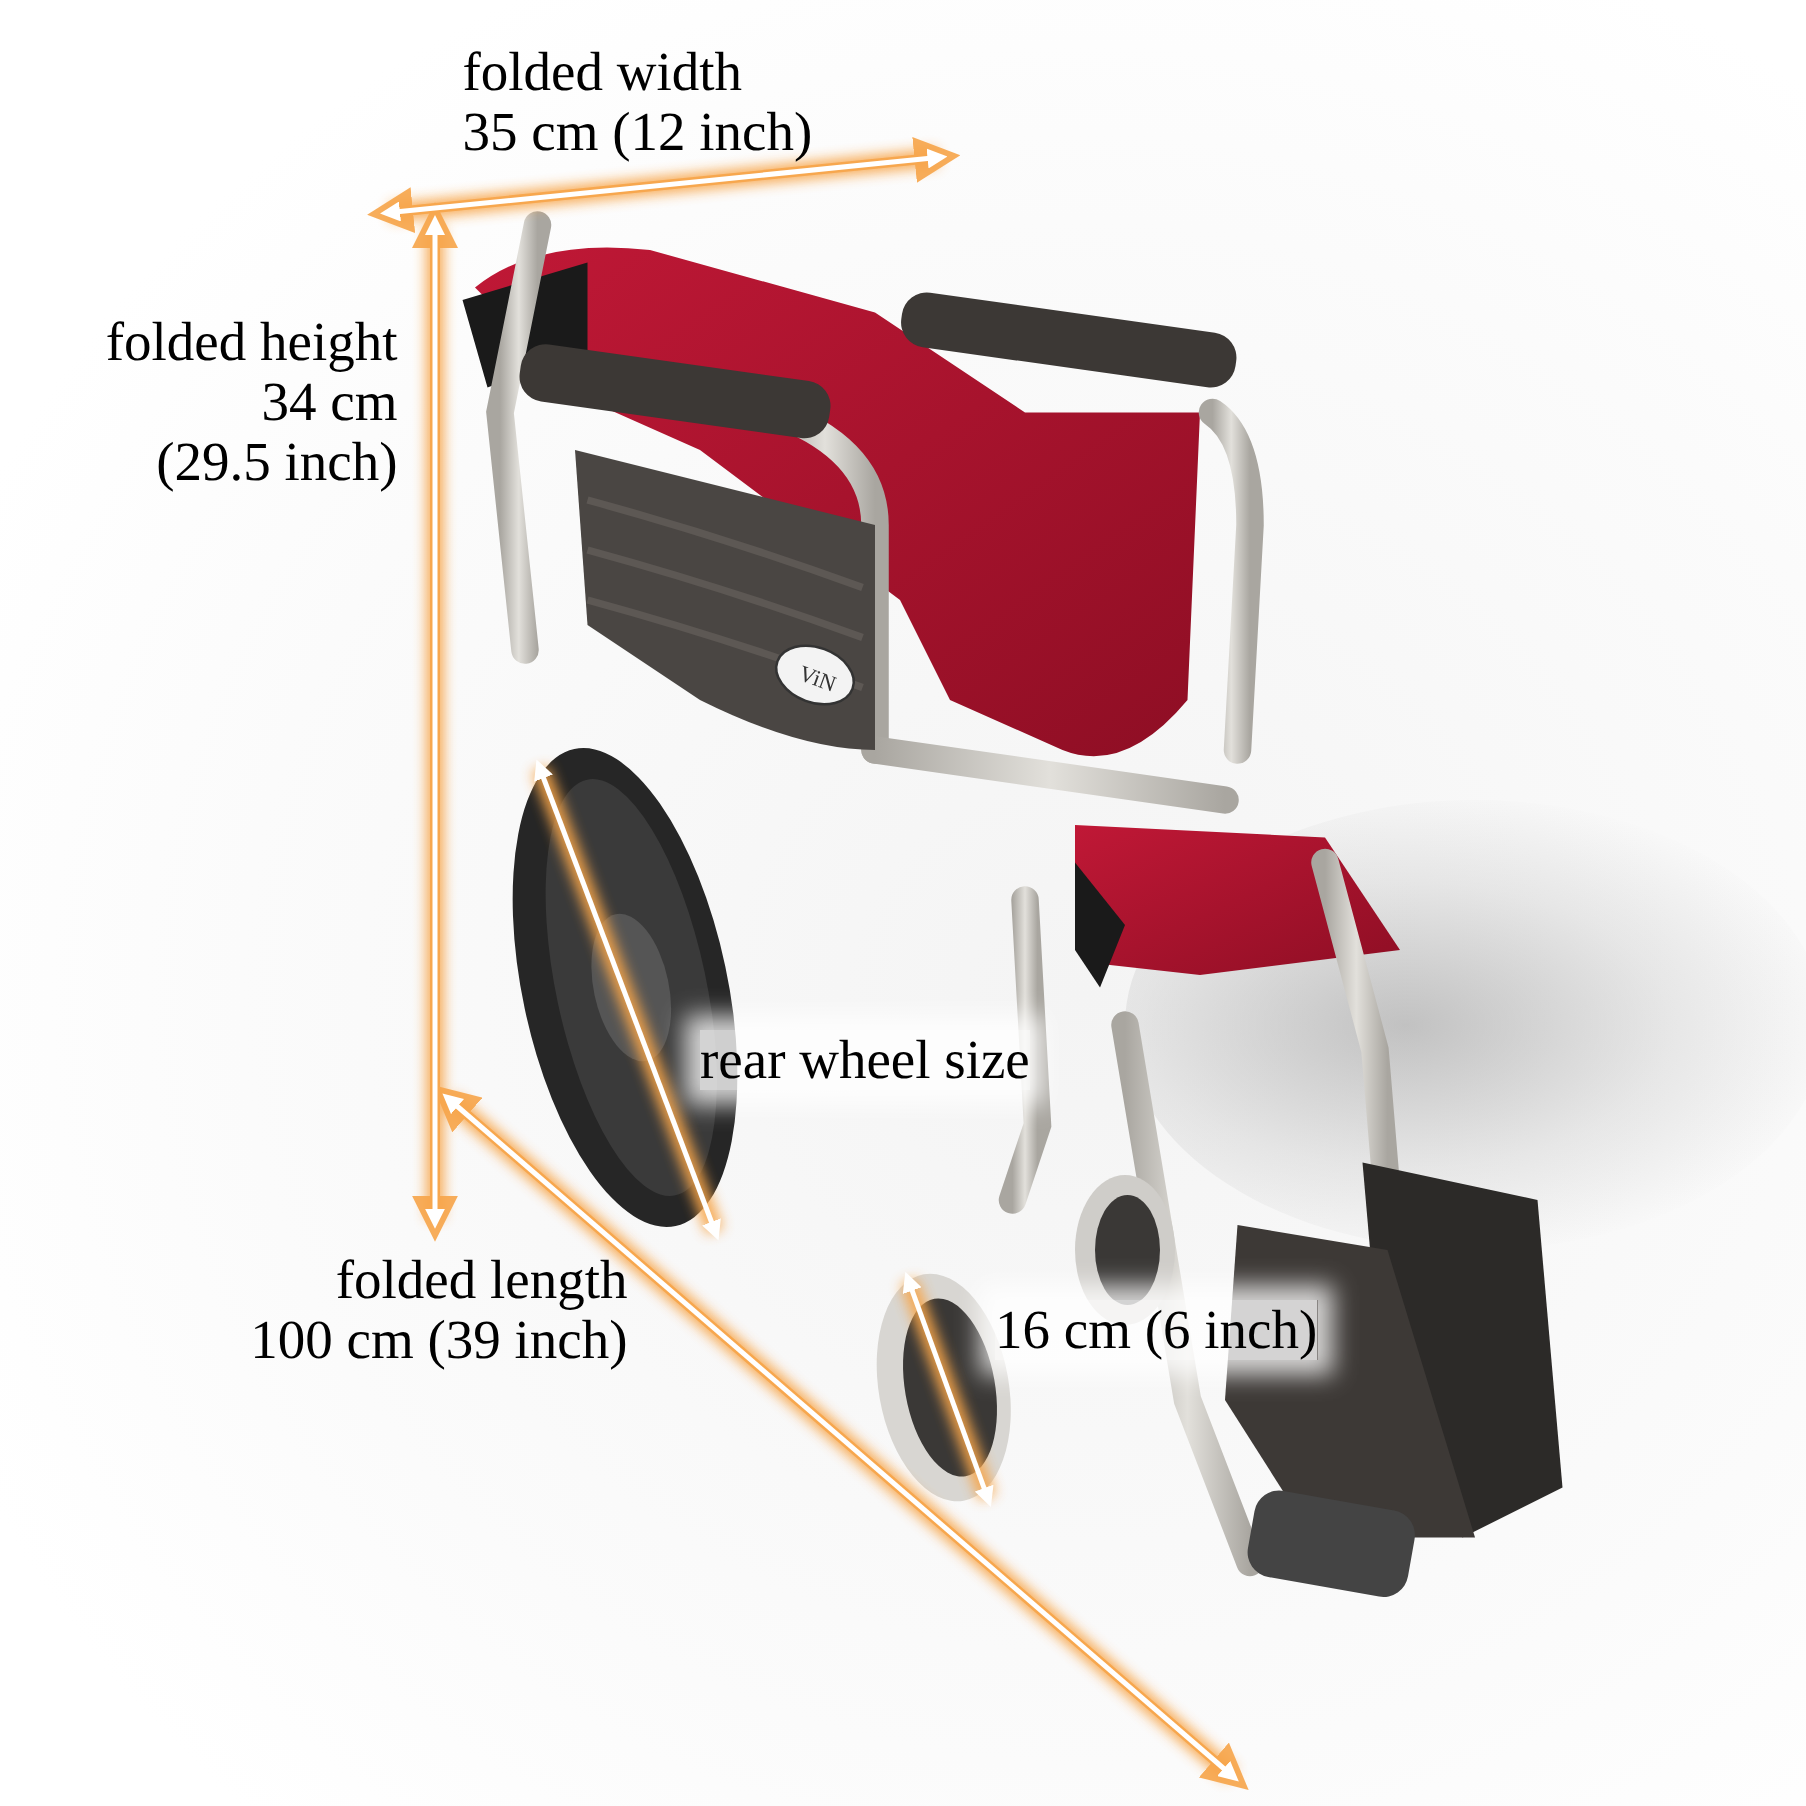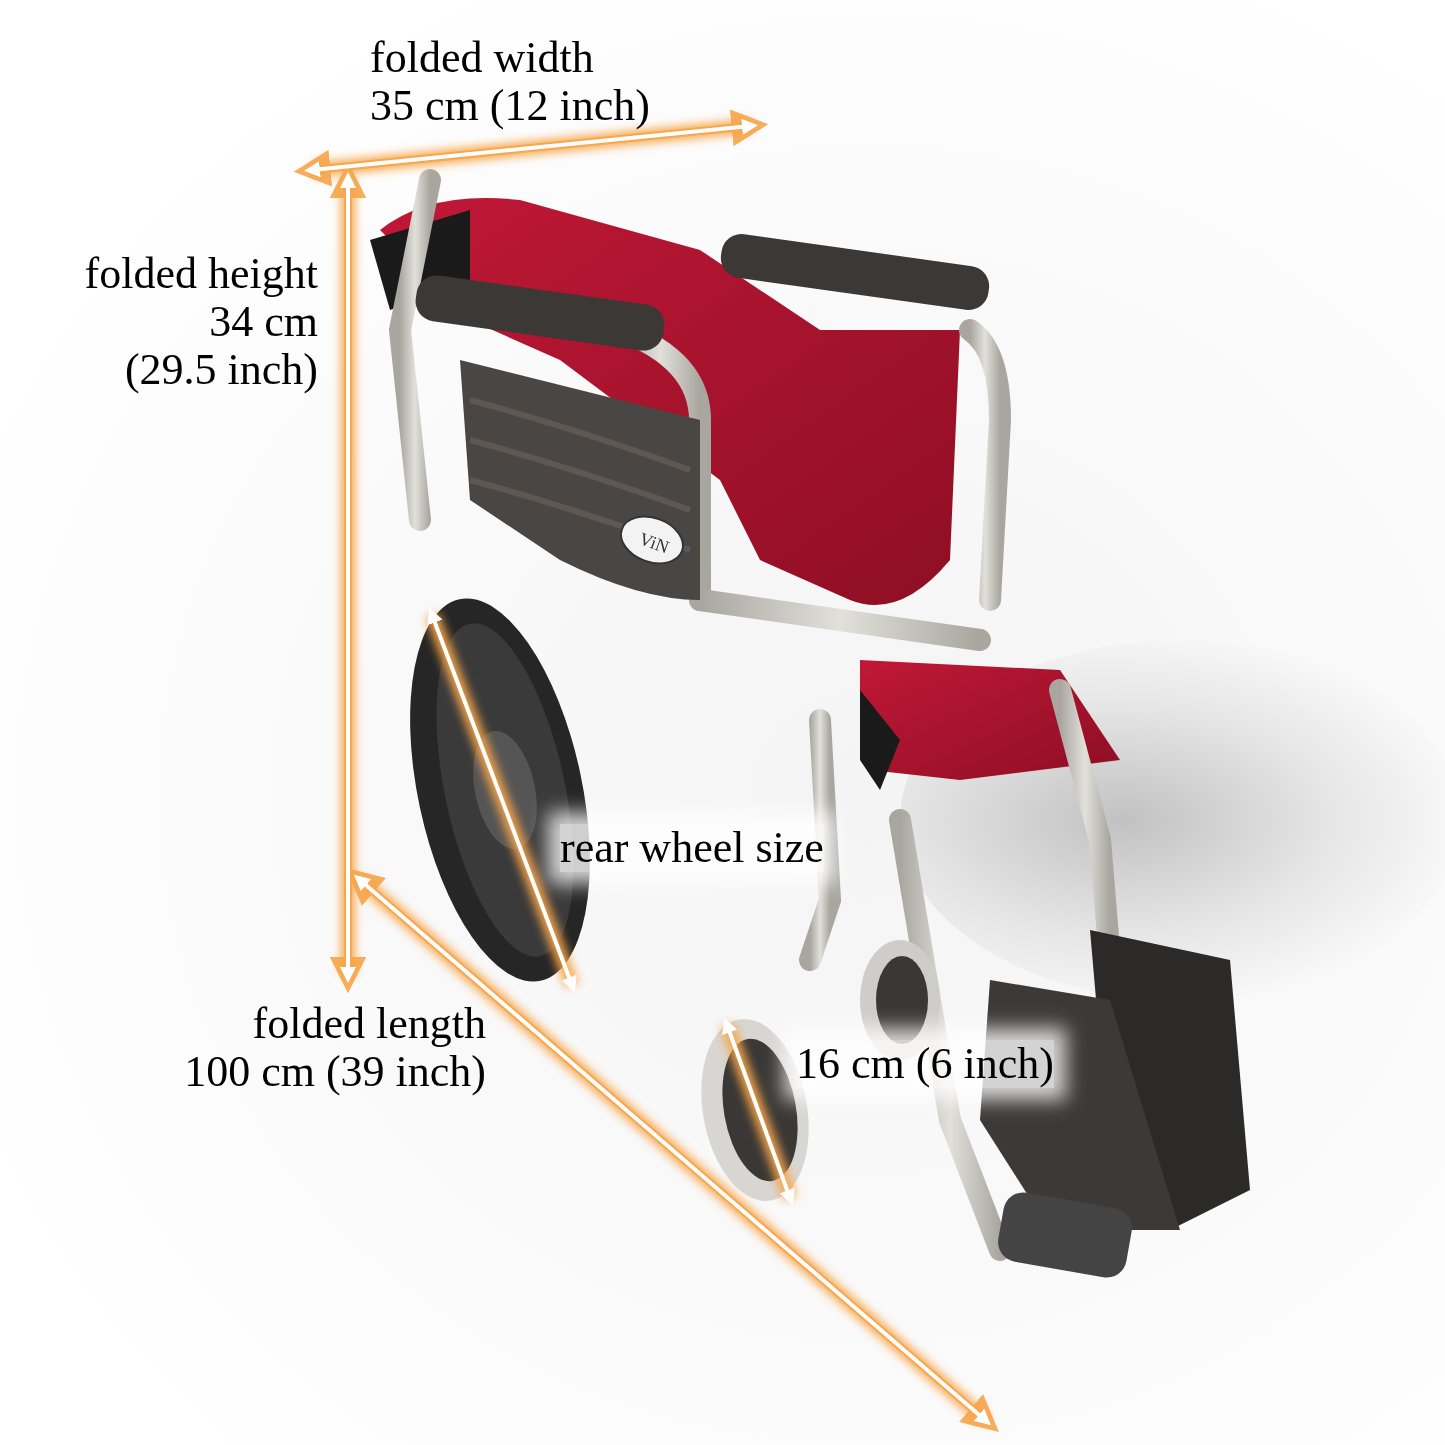--- a/index.html
+++ b/index.html
@@ -121,21 +121,21 @@
   <div class="label right" style="left:30px; width:288px; top:250px;">
     <span>folded height</span>
     <span>34 cm</span>
     <span>(29.5 inch)</span>
   </div>
 
   <div class="label halo" style="left:560px; top:778px;margin-top:46px;">
     <span>rear wheel size</span>
   </div>
 
-  <div class="label right" style="left:120px; width:366px; top:1000px;">
+  <div class="label right" style="left:136px; width:366px; top:1000px;">
     <span>folded length</span>
     <span>100 cm (39 inch)</span>
   </div>
 
   <div class="label halo" style="left:796px; top:1040px;">
     <span>16 cm (6 inch)</span>
   </div>
 </div>
 
 </body></html>

